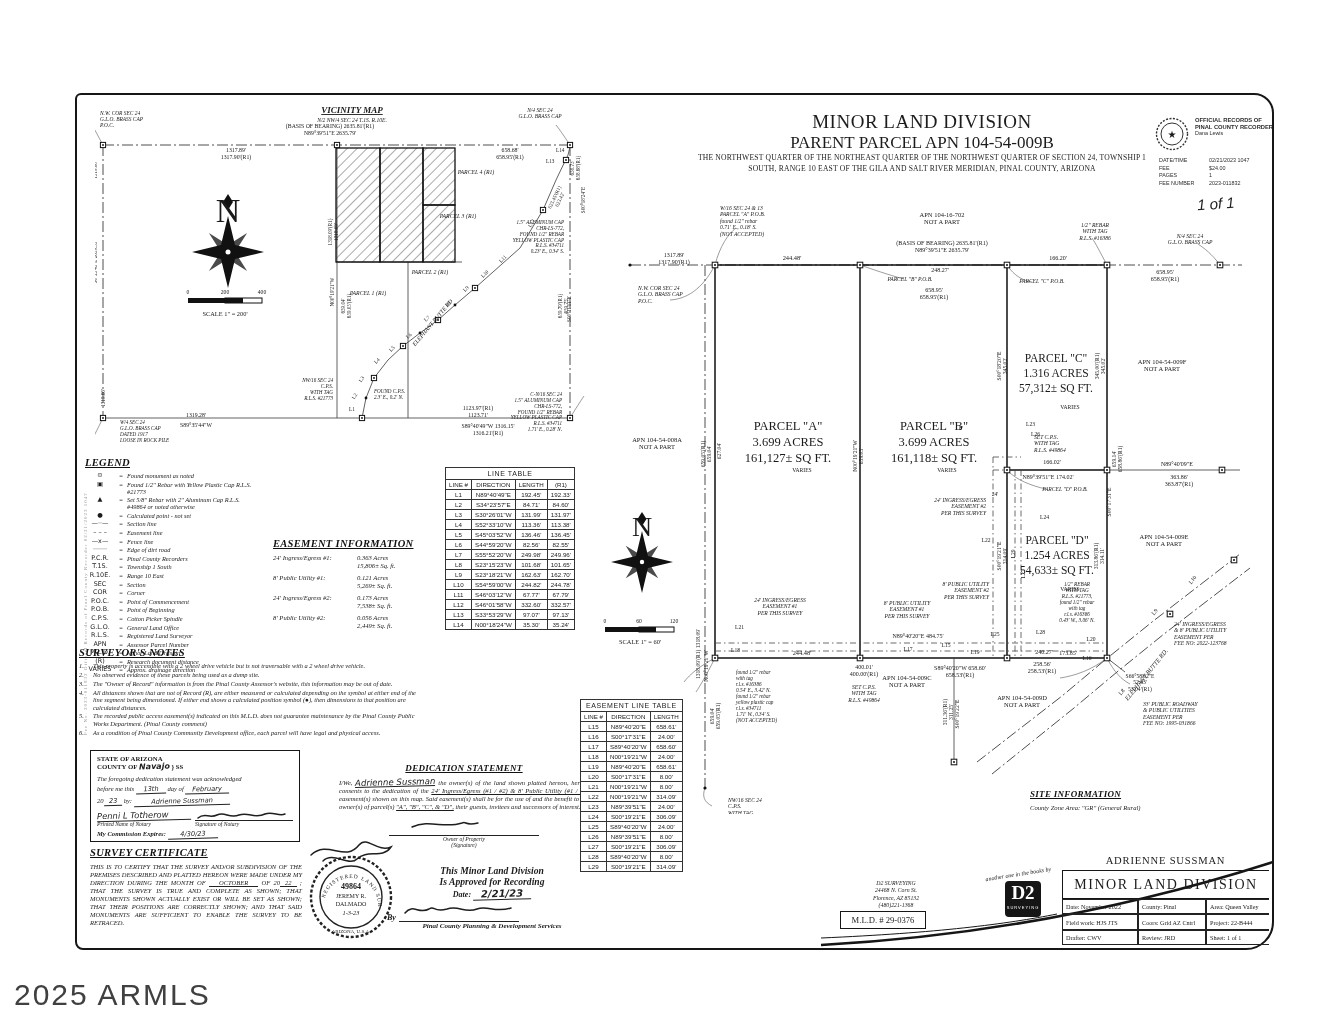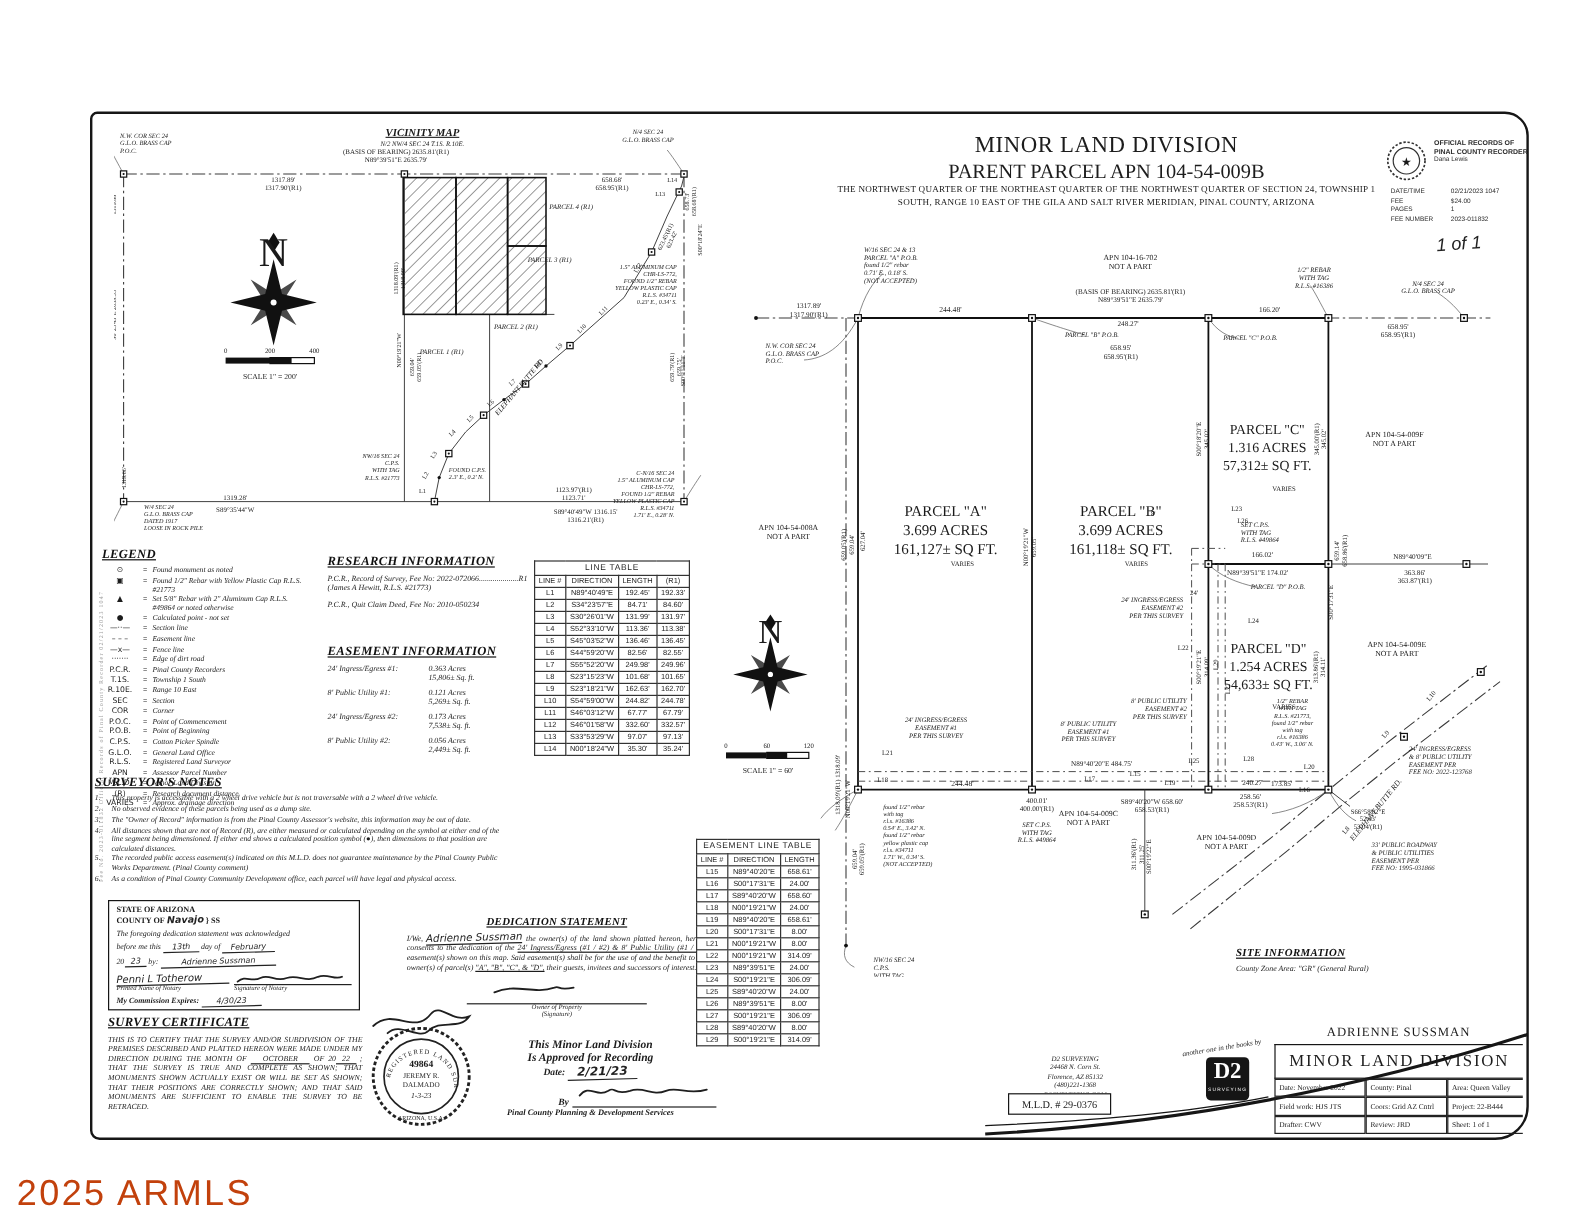--- a/index.html
+++ b/index.html
@@ -1,20 +1,20 @@
 <!DOCTYPE html>
 <html><head>
 <meta charset="utf-8">
 <style>
 *{box-sizing:border-box;margin:0;padding:0}
 html,body{width:1320px;height:1020px}
 body{position:relative;background:#fff;font-family:"Liberation Serif",serif;color:#1c1c1c;overflow:hidden}
 .abs{position:absolute}
 .sheet{position:absolute;left:75px;top:93px;width:1199px;height:857px;border:2.6px solid #161616;border-radius:6px 20px 28px 8px;background:#fff}
-.watermark{position:absolute;left:14px;top:978px;font-size:30px;letter-spacing:2px;color:#c2410c;font-family:"Liberation Sans",sans-serif}
+.watermark{position:absolute;left:14px;top:978px;font-size:30px;letter-spacing:2px;color:#404040;font-family:"Liberation Sans",sans-serif}
 .sechead{font-style:italic;font-weight:bold;text-decoration:underline;font-size:10.5px;letter-spacing:.3px;color:#111}
 .sechead.sm{font-size:9px}
 .it{font-style:italic}
 .ctr{text-align:center}
 
 .hd-title{font-size:30px;letter-spacing:1px;font-weight:600}
 .hd-sub{font-size:19px;letter-spacing:.5px}
 .hd-parcel{font-size:17px}
 .hd-legal{font-size:7.6px;letter-spacing:.2px}
 
@@ -350,25 +350,20 @@
         </div>
 
         <div class="lgrow">
           <span class="lgsym">VARIES</span>
           <span class="lgeq">=</span>
           <span class="lgtxt">Approx. drainage direction</span>
         </div>
       </div>
   </div>
 
-  <div class="abs" style="left:196px;top:368px;width:180px">
-    <div class="sechead">RESEARCH INFORMATION</div>
-    <div class="body-sm" style="margin-top:5px">P.C.R., Record of Survey, Fee No: 2022-072066....................R1 (James A Hewitt, R.L.S. #21773)</div>
-    <div class="body-sm" style="margin-top:6px">P.C.R., Quit Claim Deed, Fee No: 2010-050234</div>
-  </div>
 
   <div class="abs" style="left:196px;top:443px;width:180px">
     <div class="sechead">EASEMENT INFORMATION</div>
     <div style="margin-top:5px">
 
         <div style="display:flex;margin-bottom:4px" class="body-sm">
           <span style="width:84px;flex:none">24' Ingress/Egress #1:</span>
           <span><span>0.363 Acres</span><br><span>15,806± Sq. ft.</span></span>
         </div>
 
@@ -612,21 +607,21 @@
     </div>
   </div>
 
   <div class="abs ctr" style="left:310px;top:770px;width:210px">
     <div style="font-weight:bold;font-style:italic;font-size:9.6px">This Minor Land Division</div>
     <div style="font-weight:bold;font-style:italic;font-size:9.6px">Is Approved for Recording</div>
     <div style="font-weight:bold;font-style:italic;font-size:8px;margin-top:1px">
       <span>Date:</span>
       <span class="hand" style="font-size:10px;border-bottom:1px solid #222;padding:0 8px">2/21/23</span>
     </div>
-    <div style="display:flex;align-items:flex-end;justify-content:flex-end;margin-top:1px">
+    <div style="display:flex;align-items:flex-end;justify-content:flex-start;margin-top:1px">
       <span style="font-weight:bold;font-style:italic;font-size:8px">By</span>
       <span style="border-bottom:1.2px solid #222;margin-left:3px">
         <svg width="120" height="16" viewBox="0 0 120 16">
             <path class="sig" d="M6 12 C14 2 20 14 30 8 C36 4 34 12 48 8 C60 4 66 13 78 8 C88 4 96 12 112 7"></path>
           </svg>
       </span>
     </div>
     <div style="font-weight:bold;font-style:italic;font-size:7px">Pinal County Planning &amp; Development Services</div>
   </div>
 

